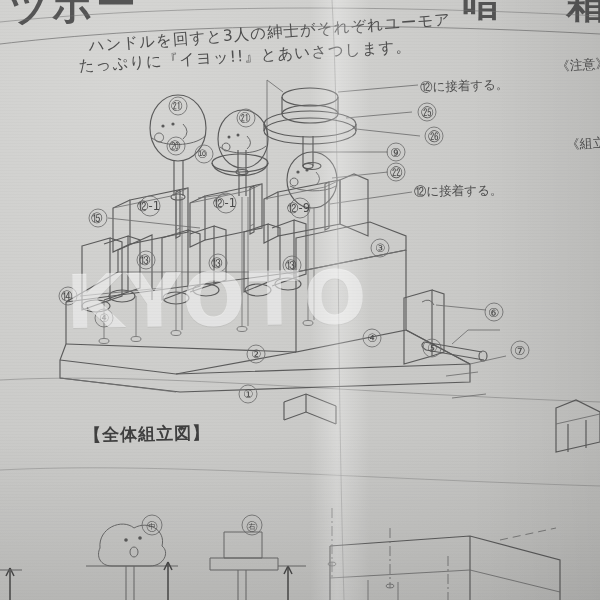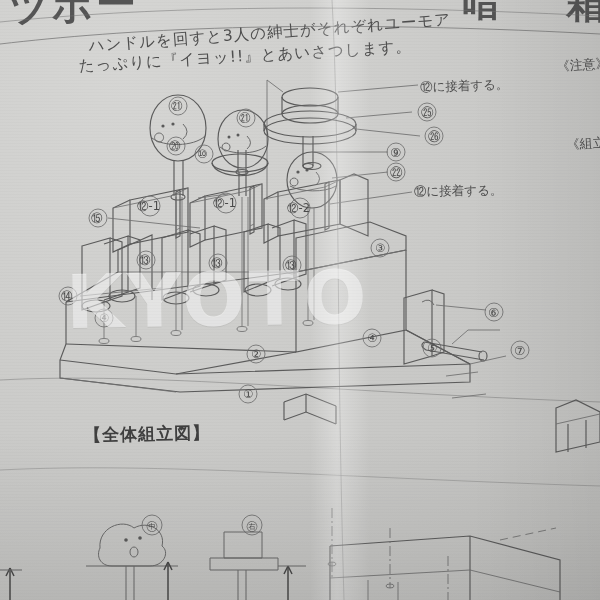--- a/index.html
+++ b/index.html
@@ -321,21 +321,21 @@
   <div class="callout" style="left:414px;top:183px;transform:rotate(-1deg);">⑫に接着する。</div>
   <div class="callout" style="left:488px;top:305px;">⑥</div>
   <div class="callout" style="left:514px;top:343px;">⑦</div>
 
   <div class="num" style="left:171px;top:99px;">㉑</div>
   <div class="num" style="left:169px;top:139px;">⑳</div>
   <div class="num" style="left:239px;top:111px;">㉑</div>
   <div class="num" style="left:197px;top:147px;">⑩</div>
   <div class="num" style="left:137px;top:199px;">⑫-1</div>
   <div class="num" style="left:213px;top:196px;">⑫-1</div>
-  <div class="num" style="left:287px;top:201px;">⑫-2</div>
+  <div class="num" style="left:287px;top:201px;">⑫-9</div>
   <div class="num" style="left:139px;top:253px;">⑬</div>
   <div class="num" style="left:211px;top:256px;">⑬</div>
   <div class="num" style="left:285px;top:258px;">⑬</div>
   <div class="num" style="left:91px;top:211px;">⑮</div>
   <div class="num" style="left:61px;top:289px;">⑭</div>
   <div class="num" style="left:99px;top:311px;">④</div>
   <div class="num" style="left:375px;top:241px;">③</div>
   <div class="num" style="left:367px;top:331px;">④</div>
   <div class="num" style="left:427px;top:341px;">⑤</div>
   <div class="num" style="left:251px;top:347px;">②</div>

